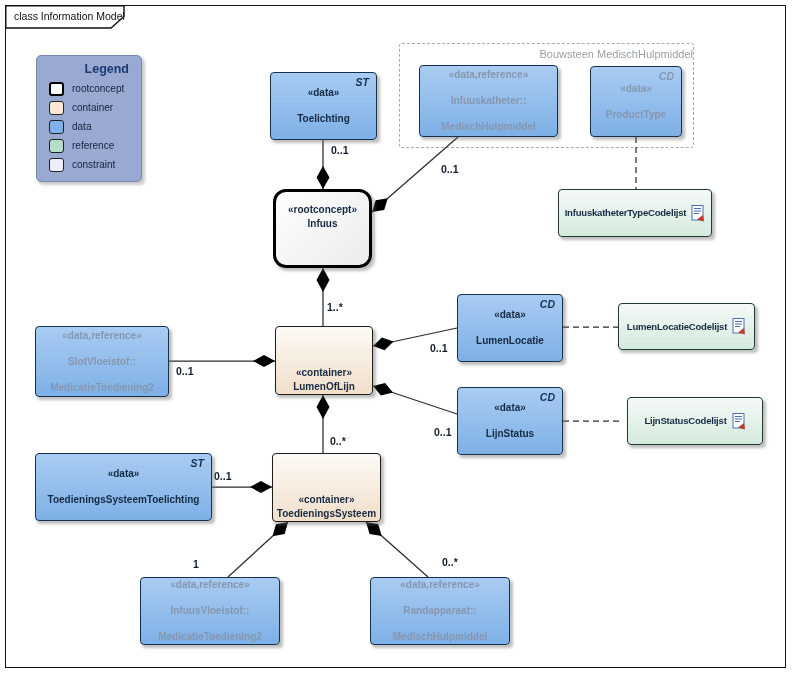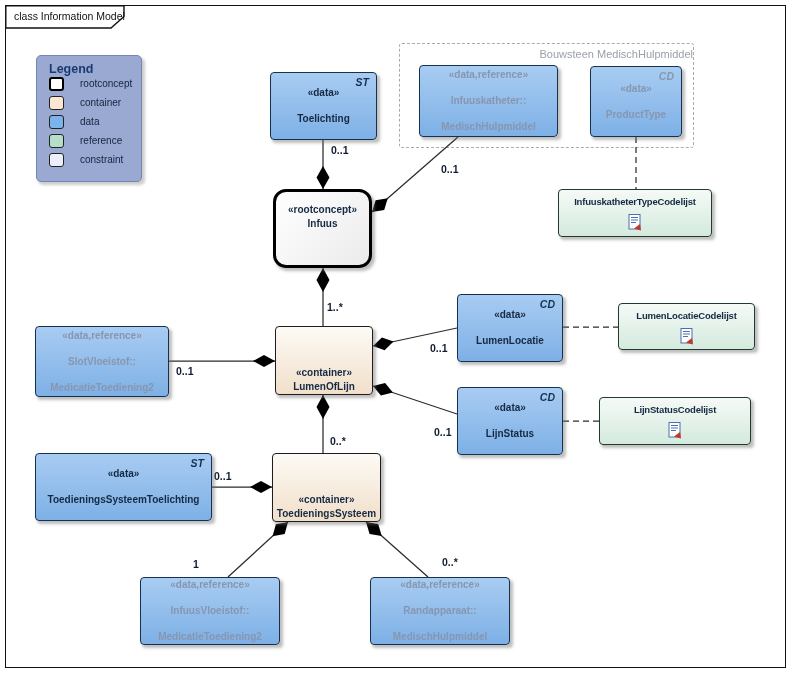--- a/index.html
+++ b/index.html
@@ -12,33 +12,33 @@
 
   
   .node { position:absolute; display:flex; flex-direction:column; align-items:center; justify-content:center;
           text-align:center; border-radius:4px; box-shadow:2.5px 3px 3px rgba(110,110,110,.45); }
   .stereo { font-size:10px; font-weight:bold; color:#152A42; line-height:14px; white-space:nowrap; }
   .nm     { font-size:10px; font-weight:bold; color:#152A42; line-height:14px; white-space:nowrap; }
   .data-node      { background:linear-gradient(180deg,#A8CCF2 0%,#7EB0E6 100%); border:1px solid #16304F;gap:12px; }
   .ref .stereo, .ref .nm, .ref .tag { color:#8796AF; }
   .container-node { background:linear-gradient(180deg,#FDFAF5 0%,#F1DFCA 100%); border:1px solid #1d1d1d; justify-content:flex-end; padding-top:11px; }
   .root-node      { background:linear-gradient(135deg,#FFFFFF 0%,#EBEBEB 100%); border:3.6px solid #000; border-radius:13px; justify-content:flex-start; padding-top:11px; }
-  .codelist-node  { flex-direction:column; gap:5px; background:linear-gradient(180deg,#F5FAF7 0%,#D4EADD 100%); border:1px solid #203A2E; }
+  .codelist-node  { flex-direction:row; gap:5px; background:linear-gradient(180deg,#F5FAF7 0%,#D4EADD 100%); border:1px solid #203A2E; }
   .codelist-node .nm { font-size:9.5px; letter-spacing:-0.2px; }
   .tag { position:absolute; top:3px; right:7px; font-size:10.5px; font-style:italic; font-weight:600; color:#16304F; }
 
   
   .group-frame { position:absolute; left:399px; top:43px; width:295px; height:105px; border:1.5px dashed #ABABAB; border-radius:3px; }
   .group-label { position:absolute; top:4px; left:0; width:100%; text-align:right; font-size:11px; color:#9AA0A8; }
 
   
   .legend { position:absolute; left:36px; top:55px; width:106px; height:127px; background:#99A9D2;
             border:1px solid #7687AF; border-radius:5px; box-shadow:2.5px 3px 3px rgba(110,110,110,.35); padding:6px 0 0 12px; }
-  .legend-title { text-align:left; margin-right:12px; font-size:12.5px; font-weight:bold; color:#1B3A73; }
-  .legend-row { display:flex; align-items:center; gap:16px; margin-bottom:4px; height:15px; }
+  .legend-title { text-align:right; margin-right:12px; font-size:12.5px; font-weight:bold; color:#1B3A73; margin-bottom:5px; }
+  .legend-row { display:flex; align-items:center; gap:8px; margin-bottom:4px; height:15px; }
   .sw { width:15px; height:14px; border-radius:3px; border:1px solid #222; flex:0 0 auto; }
   .sw-rootconcept { background:#FFFFFF; border:2.4px solid #000; }
   .sw-container   { background:#FBE7D3; }
   .sw-data        { background:#7CB3EA; }
   .sw-codelist    { background:#B5DFC8; }
   .sw-constraint  { background:#ECEEFB; }
   .legend-label { font-size:10px; color:#14233D; }
 
   .mult { position:absolute; font-size:10.5px; font-weight:bold; color:#101D30; white-space:nowrap; }
 
@@ -185,21 +185,21 @@
       </svg>
     </span>
   </div>
 
   <div class="node data-node" style="left:457px;top:387px;width:106px;height:68px">
     <span class="tag">CD</span>
     <span class="stereo">«data»</span>
     <span class="nm">LijnStatus</span>
   </div>
 
-  <div class="node codelist-node" style="left:599px;top:397px;width:152px;height:48px">
+  <div class="node codelist-node" style="left:627px;top:397px;width:136px;height:48px">
     <span class="nm">LijnStatusCodelijst</span>
     <span class="doc-icon">
       <svg width="14" height="17" viewBox="0 0 14 17">
         <rect x="1" y="0.5" width="11" height="14.5" fill="#fff" stroke="#4a6fb5" stroke-width="1"></rect>
         <line x1="3" y1="3.5" x2="10" y2="3.5" stroke="#4a6fb5"></line>
         <line x1="3" y1="6" x2="10" y2="6" stroke="#4a6fb5"></line>
         <line x1="3" y1="8.5" x2="8" y2="8.5" stroke="#4a6fb5"></line>
         <path d="M6,14.5 L12,10 L13,16.5 Z" fill="#c0392b"></path>
       </svg>
     </span>

